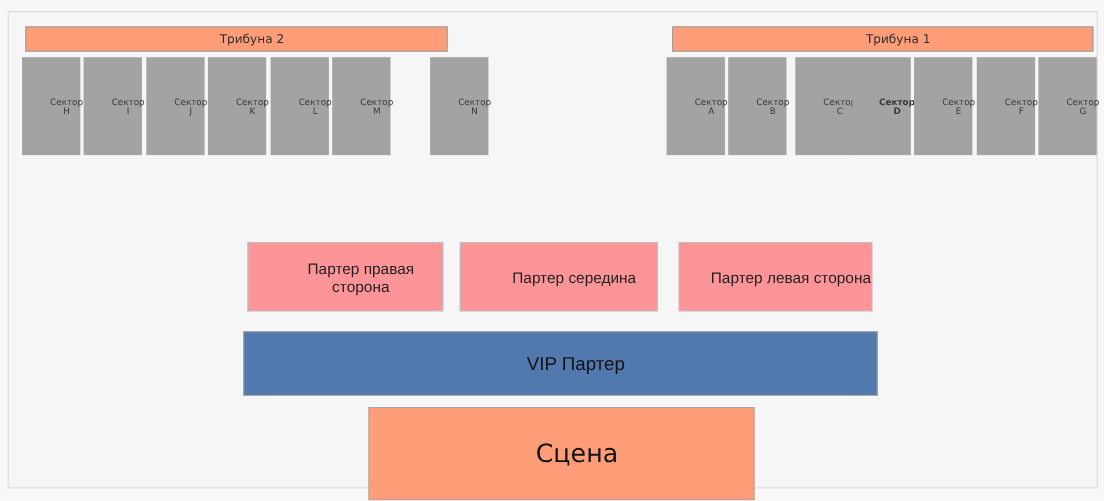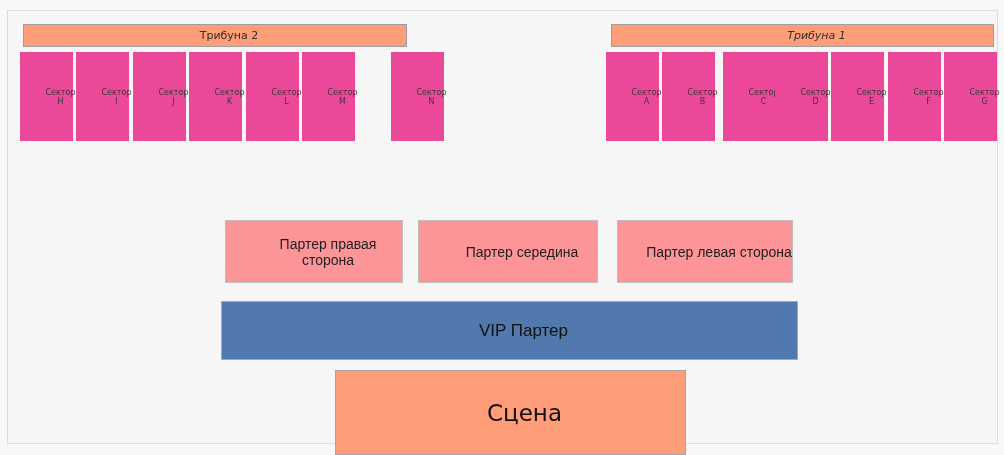--- a/index.html
+++ b/index.html
@@ -34,21 +34,21 @@
   }
   .tribune-bar {
     background: #ff9d78;
     border: 1px solid #9e9e9e;
     font-size: 11px;
     color: #2e2e2e;
     top: 13px;
     height: 23px;
   }
   .sector {
-    background: #ec4899;
+    background: #a3a3a3;
     top: 41px;
     height: 89px;
     width: 53px;
     font-size: 8px;
     color: #3a3a3a;
     cursor: pointer;
   }
   .mausoleum {
     background: #ff9d78;
     border: 1px solid #90806f;
@@ -93,35 +93,35 @@
   }
 </style>
 </head>
 <body>
 
 <div class="stage-wrap">
   <div class="venue-frame">
 
     <div class="abs center tribune-bar" style="left:15px; width:384px;">Трибуна 2</div>
 
-    <div class="abs center tribune-bar" style="left:603px; width:383px;font-style:italic;">Трибуна 1</div>
+    <div class="abs center tribune-bar" style="left:603px; width:383px;">Трибуна 1</div>
 
     <div class="abs center sector" style="left:12px;">Сектор H</div>
     <div class="abs center sector" style="left:68px;">Сектор I</div>
     <div class="abs center sector" style="left:125px;">Сектор J</div>
     <div class="abs center sector" style="left:181px;">Сектор K</div>
     <div class="abs center sector" style="left:238px;">Сектор L</div>
     <div class="abs center sector" style="left:294px;">Сектор M</div>
     <div class="abs center sector" style="left:351px;margin-left:32px;">Сектор N</div>
 
 
     <div class="abs center sector" style="left:598px;">Сектор A</div>
     <div class="abs center sector" style="left:654px;">Сектор B</div>
     <div class="abs center sector" style="left:679px;margin-left:36px;">Сектор C</div>
-    <div class="abs center sector" style="left:767px;">Сектор D</div>
+    <div class="abs center sector" style="left:767px;font-weight:bold;">Сектор D</div>
     <div class="abs center sector" style="left:823px;">Сектор E</div>
     <div class="abs center sector" style="left:880px;">Сектор F</div>
     <div class="abs center sector" style="left:936px;">Сектор G</div>
 
     <div class="abs center parterre" style="left:217px; width:178px;">Партер правая сторона</div>
     <div class="abs center parterre" style="left:410px; width:180px;">Партер середина</div>
     <div class="abs center parterre" style="left:609px; width:176px;">Партер левая сторона</div>
 
     <div class="abs center vip">VIP Партер</div>
 

